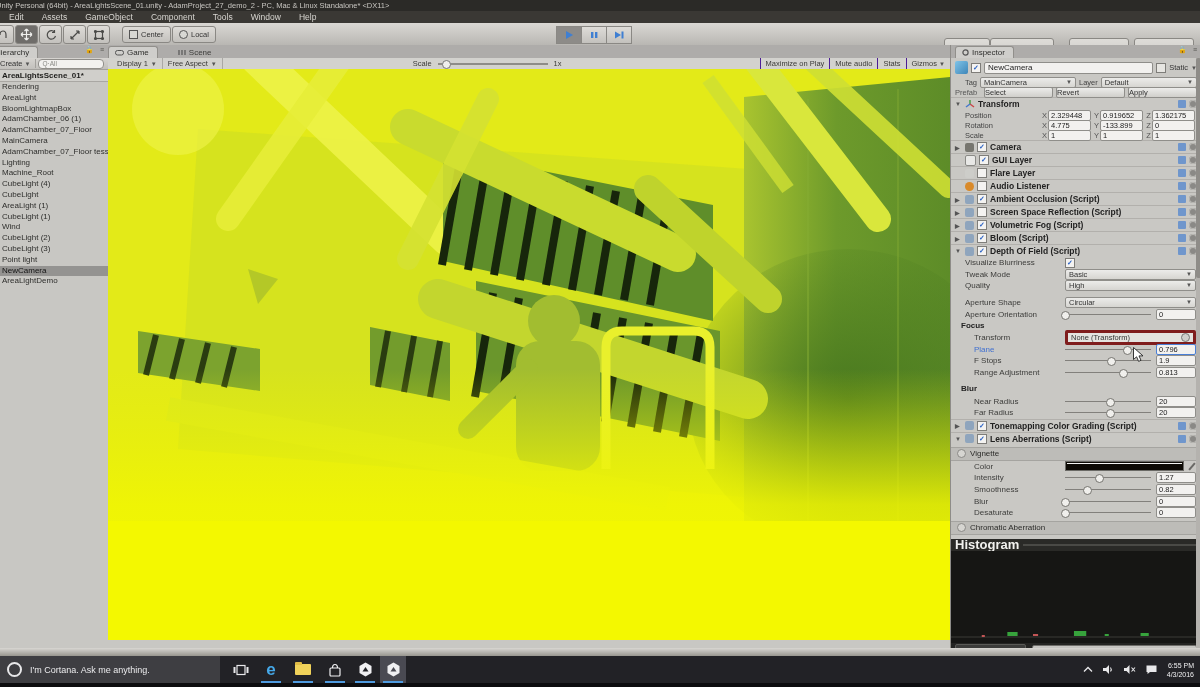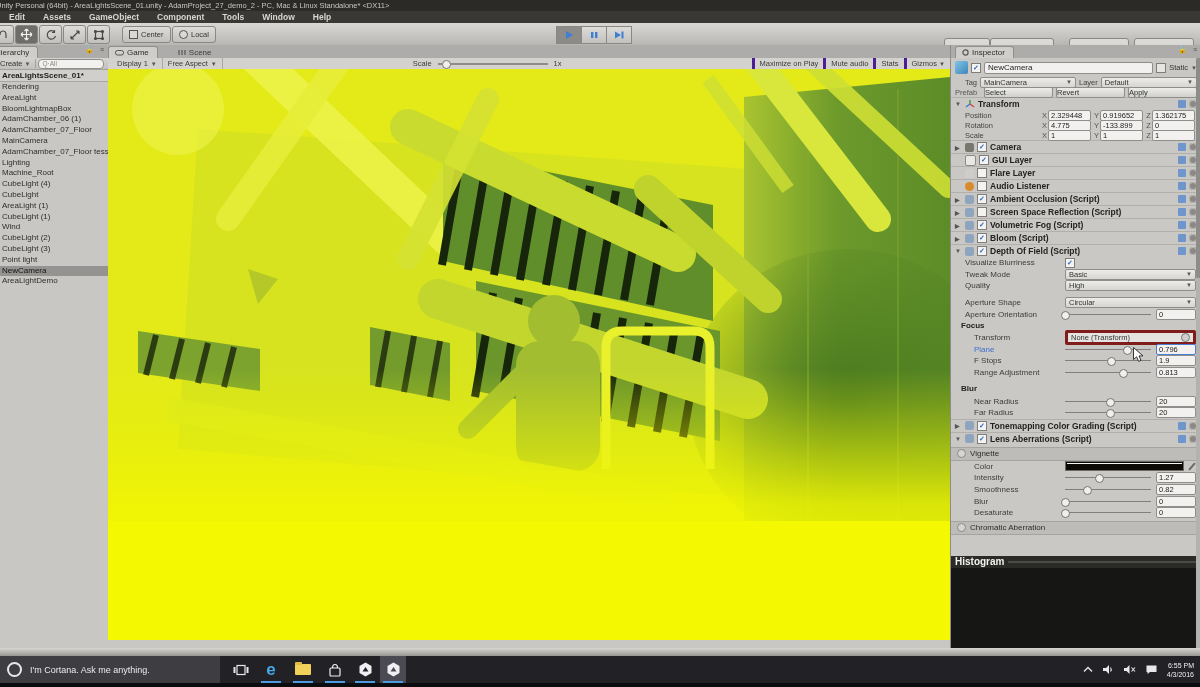--- a/index.html
+++ b/index.html
@@ -3,21 +3,21 @@
 <meta charset="utf-8">
 <style>
   html,body{margin:0;padding:0;background:#0c0c0e;}
   #screen{position:relative;width:1200px;height:687px;overflow:hidden;
     font-family:"Liberation Sans",sans-serif;background:#c8c7c3;cursor:default;}
   
   .titlebar{position:absolute;left:0;top:0;right:0;height:11px;background:#2b2a27;color:#c7c5c0;
     font-size:7.5px;line-height:11px;white-space:nowrap;text-indent:-4px;overflow:hidden;}
   .menubar{position:absolute;left:0;top:11px;right:0;height:12px;background:#3a3834;color:#d8d6d1;
     font-size:8.5px;display:flex;align-items:center;}
-  .menu-item{padding:0 9px;line-height:12px;font-weight:bold;}
+  .menu-item{padding:0 9px;line-height:12px;}
   .toolbar{position:absolute;left:0;top:23px;right:0;height:22px;
     background:linear-gradient(#dad8d4,#b9b7b3);border-bottom:1px solid #8e8c88;}
   .toolbtn{position:absolute;top:2px;width:21px;height:17px;border:1px solid #8a8884;border-radius:3px;
     background:linear-gradient(#dedcd8,#c3c1bd);display:flex;align-items:center;justify-content:center;}
   .toolbtn.active{background:#6f6d6a;}
   .toolbtn svg{stroke:#4a4a48;fill:none;stroke-width:1.2;}
   .toolbtn.active svg{stroke:#f0f0ee;}
   .pivotbtn{position:absolute;top:3px;height:15px;border:1px solid #8a8884;border-radius:3px;
     background:linear-gradient(#dedcd8,#c3c1bd);font-size:7.5px;color:#333;display:flex;
     align-items:center;gap:3px;padding:0 6px;}
@@ -46,21 +46,21 @@
     font-weight:bold;font-size:8px;color:#1d1d1b;line-height:11px;padding-left:8px;white-space:nowrap;}
   .hrow{height:10.8px;line-height:10.8px;font-size:8px;color:#2e2e2c;padding-left:8px;margin-left:-6px;
     white-space:nowrap;}
   .hrow.sel{background:#949391;color:#111;}
   
   #game{position:absolute;left:108px;top:45px;width:842px;bottom:39px;background:#c8c7c3;}
   .gctrl{height:11px;background:#d3d2ce;border-bottom:1px solid #9a9894;display:flex;
     align-items:center;font-size:7.5px;color:#3a3a38;position:relative;}
   .gdrop{display:flex;align-items:center;gap:3px;border-right:1px solid #aaa8a4;height:11px;padding:0 5px;}
   .gright{position:absolute;right:0;top:0;height:11px;display:flex;align-items:center;}
-  .gbtn{border-left:3px solid #4c1d95;height:11px;display:flex;align-items:center;padding:0 5px;}
+  .gbtn{border-left:1px solid #4c1d95;height:11px;display:flex;align-items:center;padding:0 5px;}
   .scaleline{position:relative;width:110px;height:2px;background:#8e8c88;margin:0 6px;}
   .scaleknob{position:absolute;left:4px;top:-3px;width:7px;height:7px;border-radius:50%;
     background:#efeeec;border:1px solid #777;}
   #gamesvg{position:absolute;left:0;top:24px;width:842px;height:571px;display:block;}
   
   #inspector{position:absolute;left:950px;top:45px;width:250px;bottom:39px;background:#c9c8c4;
     border-left:1px solid #8e8c88;font-size:8px;color:#333;overflow:hidden;}
   .namerow{height:17px;padding:1px 4px;display:flex;align-items:center;gap:3px;}
   .cubeicon{width:13px;height:13px;background:linear-gradient(135deg,#7fc4e8,#3f86b8);
     border-radius:2px;flex:none;}
@@ -104,22 +104,22 @@
   .objf .val{flex:1;}
   .picker{width:7px;height:7px;border-radius:50%;border:1px solid #777;background:#cfcecb;}
   .colf{flex:1;height:8px;background:#0d0a05;border:1px solid #6a6965;position:relative;}
   .colf:before{content:"";position:absolute;left:1px;right:1px;top:1px;height:1px;background:#f4f4f2;}
   .eyedrop{width:8px;height:8px;margin-left:4px;position:relative;}
   .eyedrop:before{content:"";position:absolute;left:3px;top:0;width:2px;height:9px;background:#6a6966;
     transform:rotate(40deg);}
   .band{height:12px;background:#bdbcb8;border-top:1px solid #a5a4a0;border-bottom:1px solid #a5a4a0;
     display:flex;align-items:center;gap:4px;padding:0 6px;font-size:8px;color:#2c2c2a;margin-top:2px;}
   .radio{width:7px;height:7px;border-radius:50%;border:1px solid #8a8986;background:#d6d5d1;}
-  .histo-head{height:12px;background:#2a2a27;color:#f2f2ef;font-weight:bold;font-size:10px;
-    display:flex;align-items:center;gap:4px;padding:0 4px;margin-top:21px;}
+  .histo-head{height:12px;background:#2a2a27;color:#f2f2ef;font-weight:bold;font-size:13px;
+    display:flex;align-items:center;gap:4px;padding:0 4px;margin-top:4px;}
   .histo-head .rule{flex:1;height:2px;background:#4a4a46;}
   .histo-box{height:92px;background:#161614;}
   .histo-bar{height:16px;background:#242422;display:flex;align-items:center;padding:0 4px;gap:6px;}
   .dbtn{background:#3c3c3a;border:1px solid #5a5a56;border-radius:2px;color:#d8d8d4;font-size:7.5px;
     font-weight:bold;padding:1px 6px;}
   .chdrop{flex:1;height:10px;background:linear-gradient(#c8c7c3,#aeadab);border:1px solid #6f6e6a;
     border-radius:2px;font-size:7.5px;line-height:10px;color:#333;padding:0 4px;display:flex;}
   .iscroll{position:absolute;right:0;top:13px;bottom:0;width:5px;background:#b4b2ae;}
   .iscroll .sthumb{position:absolute;top:0;height:220px;left:0;right:0;background:#8e8c88;border-radius:2px;}
   

